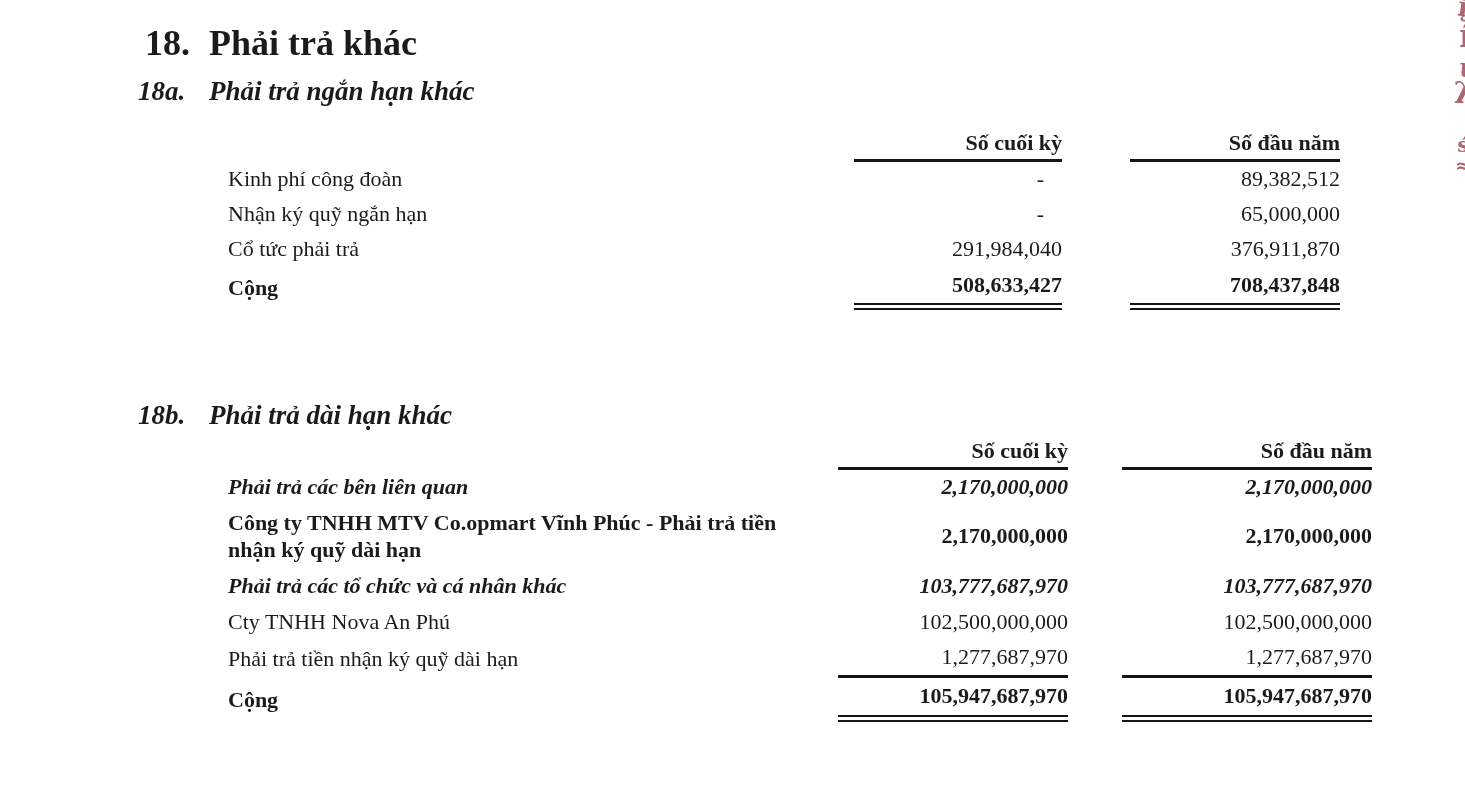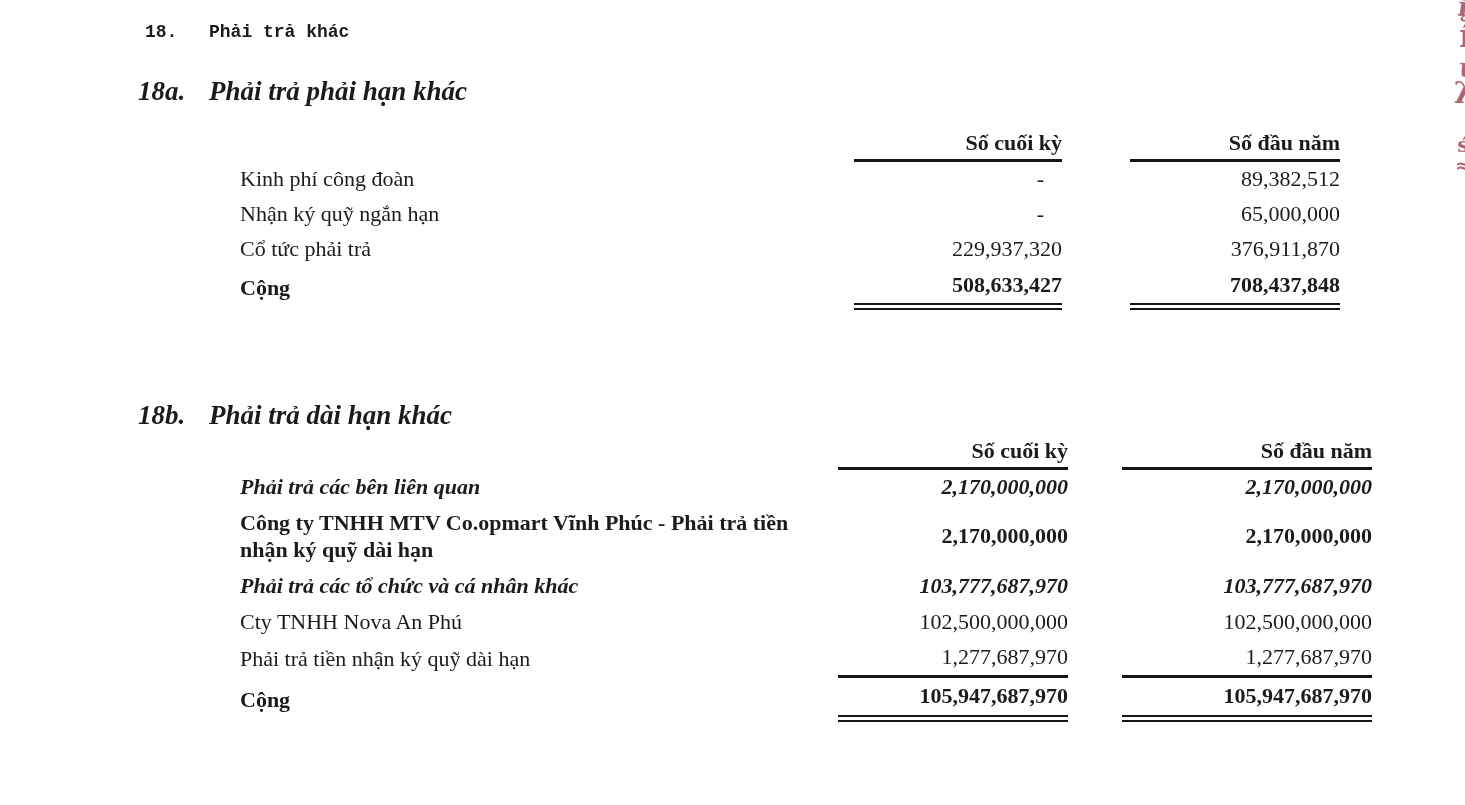--- a/index.html
+++ b/index.html
@@ -11,23 +11,22 @@
     font-family: "Liberation Serif", "DejaVu Serif", serif;
     color: #1b1b1b;
     overflow: hidden;
   }
 
   
   .note-heading {
     position: absolute;
     left: 145px;
     top: 22px;
-    font-size: 18px;
+    font-size: 36px;
     font-weight: bold;
-    font-family: Liberation Mono, monospace;
   }
   .note-heading .no { display: inline-block; width: 64px; }
 
   .section-heading {
     position: absolute;
     left: 138px;
     font-size: 27px;
     font-weight: bold;
     font-style: italic;
   }
@@ -40,21 +39,21 @@
   #table1 { top: 130px; width: 1112px; }
   #table2 { top: 440px; width: 1144px; }
 
   .trow { display: flex; align-items: stretch; box-sizing: border-box; }
   .cell {
     display: flex;
     align-items: center;
     box-sizing: border-box;
     line-height: 1.2;
   }
-  .label { flex: 1; justify-content: flex-start; padding-right: 10px; margin-left: 12px; }
+  .label { flex: 1; justify-content: flex-start; padding-right: 10px; }
   .num   { justify-content: flex-end; text-align: right; }
   .gap   { box-sizing: border-box; }
 
   #table1 .num.c2 { width: 208px; }
   #table1 .gap    { width: 68px;  }
   #table1 .num.c3 { width: 210px; }
 
   #table2 .num.c2 { width: 230px; }
   #table2 .gap    { width: 54px;  }
   #table2 .num.c3 { width: 250px; }
@@ -102,21 +101,21 @@
 </head>
 <body>
 
 <div class="page">
 
   <div class="note-heading">
     <span class="no">18.</span><span>Phải trả khác</span>
   </div>
 
   <div class="section-heading" id="h18a">
-    <span class="no">18a.</span><span>Phải trả phải hạn khác</span>
+    <span class="no">18a.</span><span>Phải trả ngắn hạn khác</span>
   </div>
 
   <div class="fin-table" id="table1">
     <div class="trow thead h32">
       <div class="cell label"></div>
       <div class="cell num c2">Số cuối kỳ</div>
       <div class="gap"></div>
       <div class="cell num c3">Số đầu năm</div>
     </div>
 
@@ -129,21 +128,21 @@
 
     <div class="trow h35">
       <div class="cell label">Nhận ký quỹ ngắn hạn</div>
       <div class="cell num c2 dash">-</div>
       <div class="gap"></div>
       <div class="cell num c3">65,000,000</div>
     </div>
 
     <div class="trow h35">
       <div class="cell label">Cổ tức phải trả</div>
-      <div class="cell num c2">229,937,320</div>
+      <div class="cell num c2">291,984,040</div>
       <div class="gap"></div>
       <div class="cell num c3">376,911,870</div>
     </div>
 
 
     <div class="trow total h43">
       <div class="cell label">Cộng</div>
       <div class="cell num c2">508,633,427</div>
       <div class="gap"></div>
       <div class="cell num c3">708,437,848</div>

